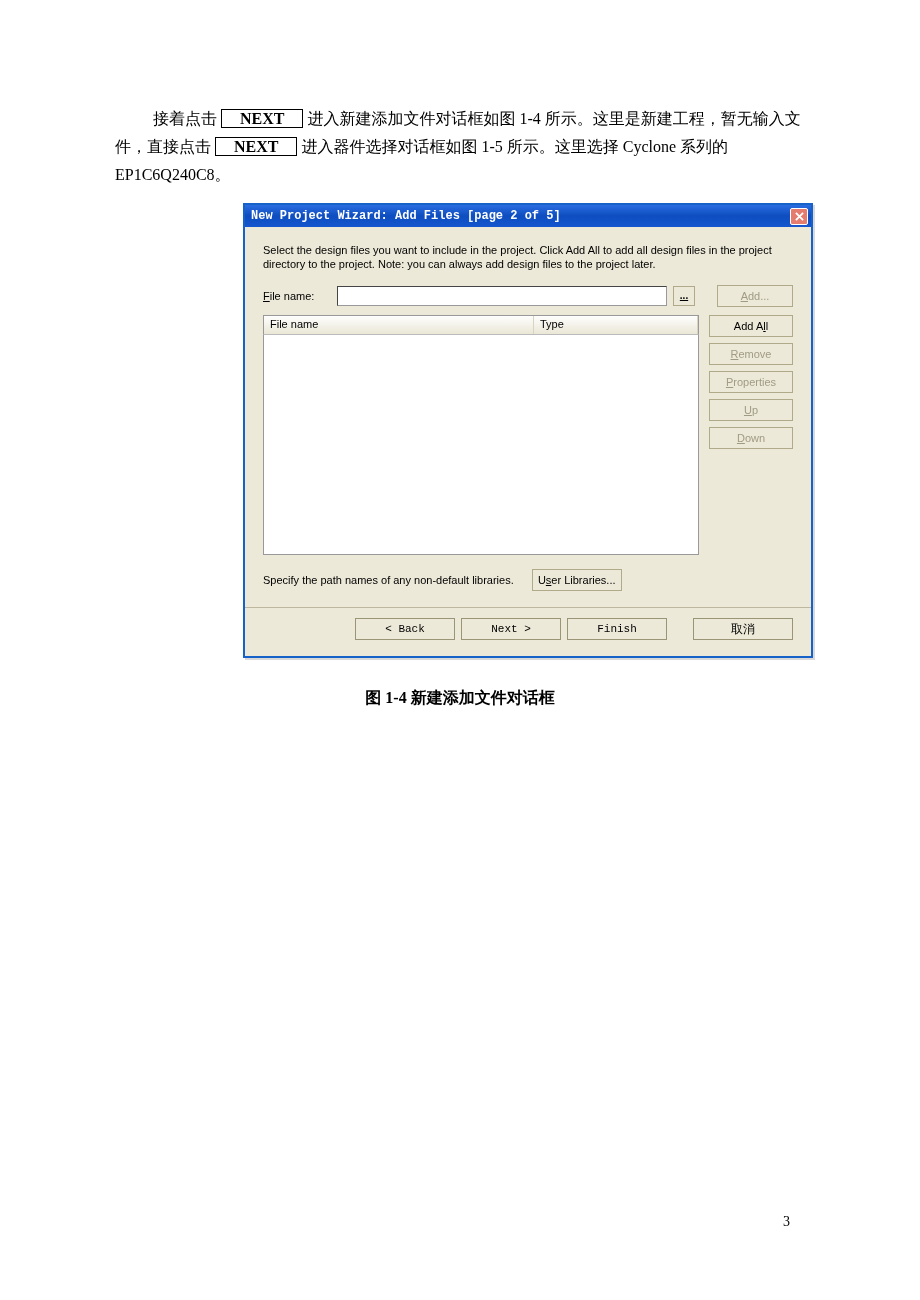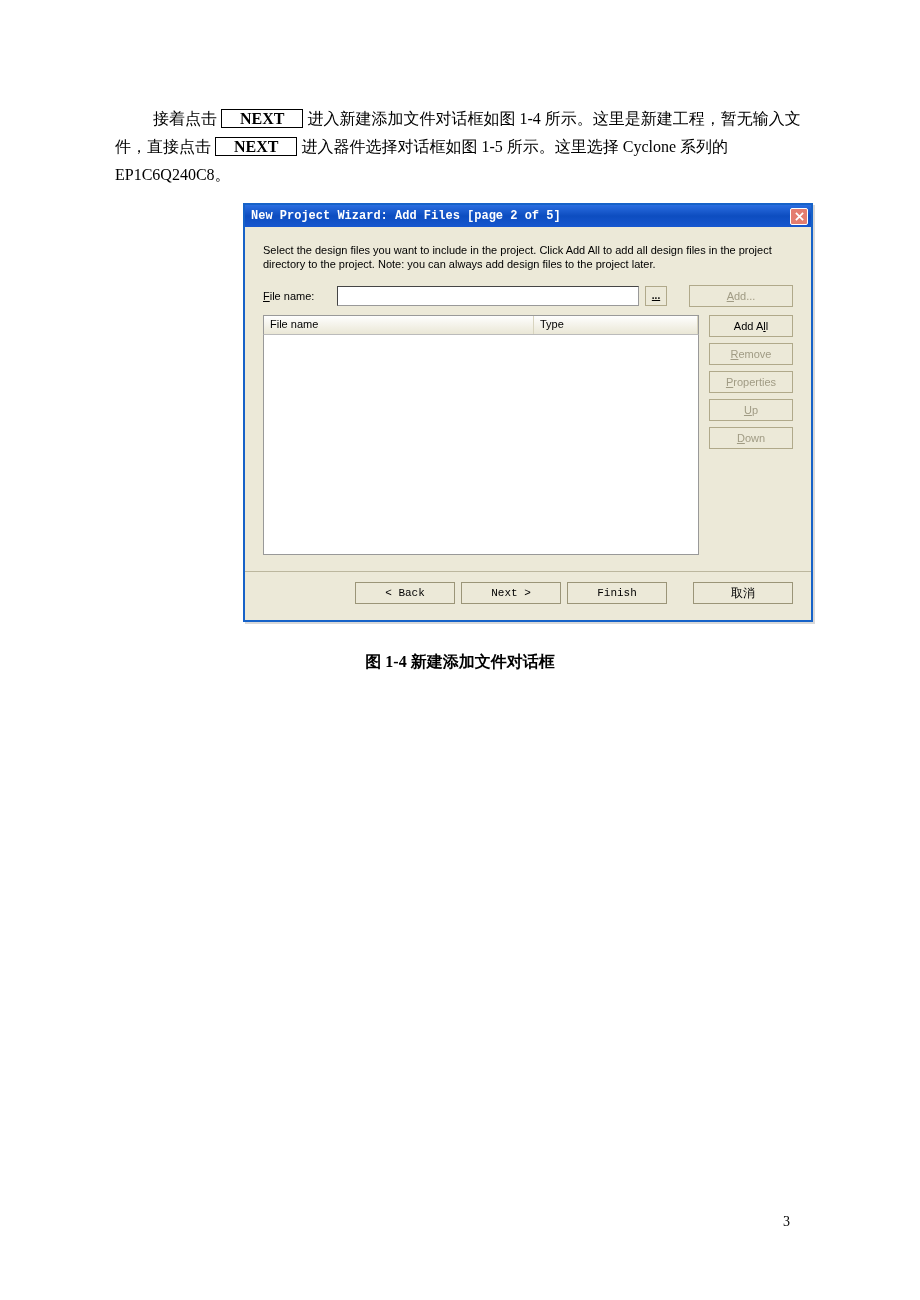--- a/index.html
+++ b/index.html
@@ -104,40 +104,44 @@
         </div>
       </div>
       <div class="dlg-body">
         <div class="instr">Select the design files you want to include in the project. Click Add All to add all design files in the project directory to the project. Note: you can always add design files to the project later.</div>
 
         <div class="row-filename">
           <div class="lbl"><span class="ul">F</span><span>ile name:</span></div>
           <div class="txtin"></div>
           <div class="dotsbtn">...</div>
           <div style="width:10px"></div>
-          <div class="wbtn disabled" style="width:104px"><span class="ul">A</span><span>dd...</span></div>
+          <div class="wbtn disabled" style="width:76px"><span class="ul">A</span><span>dd...</span></div>
         </div>
 
         <div class="mid">
           <div class="listarea">
             <div class="listhdr">
               <div class="col col-file">File name</div>
               <div class="col col-type">Type</div>
             </div>
             <div class="listbody"></div>
           </div>
           <div class="btncol">
             <div class="wbtn"><span>Add A</span><span class="ul">l</span><span>l</span></div>
             <div class="wbtn disabled"><span class="ul">R</span><span>emove</span></div>
             <div class="wbtn disabled"><span class="ul">P</span><span>roperties</span></div>
             <div class="wbtn disabled"><span class="ul">U</span><span>p</span></div>
             <div class="wbtn disabled"><span class="ul">D</span><span>own</span></div>
           </div>
         </div>
 
+        <div class="librow">
+          <div>Specify the path names of any non-default libraries.</div>
+          <div class="wbtn libbtn"><span>U</span><span class="ul">s</span><span>er Libraries...</span></div>
+        </div>
 
         <div class="sep"></div>
 
         <div class="navrow">
           <div class="navbtn">&lt; Back</div>
           <div class="navbtn">Next &gt;</div>
           <div class="navbtn">Finish</div>
           <div style="width:14px"></div>
           <div class="navbtn cn">取消</div>
         </div>

